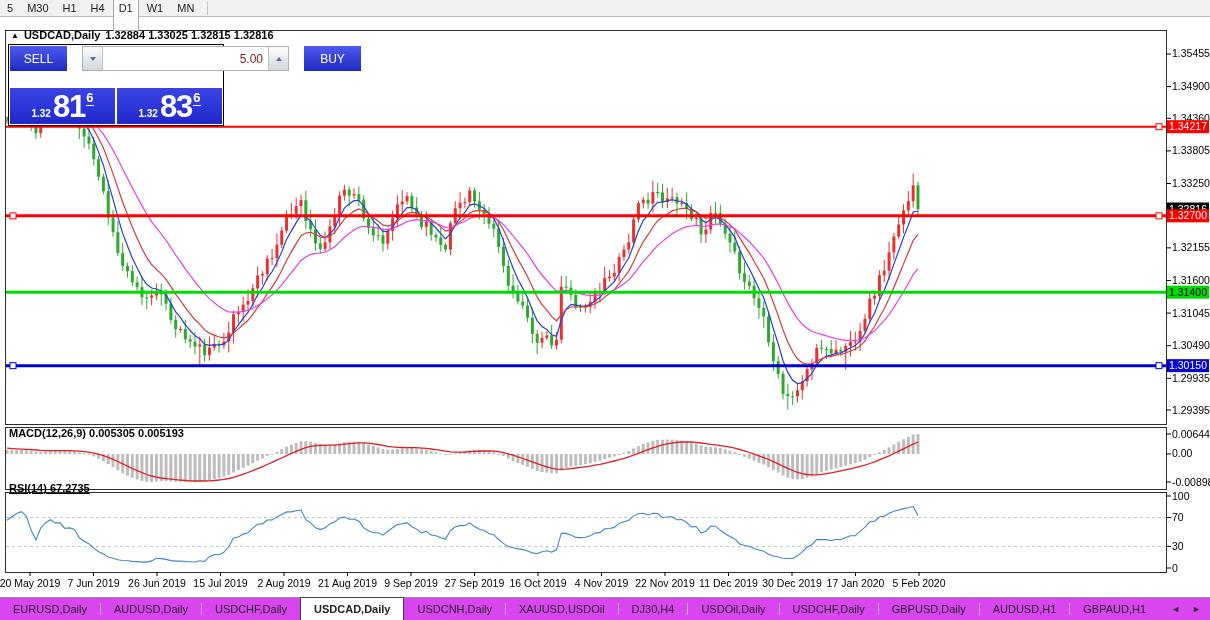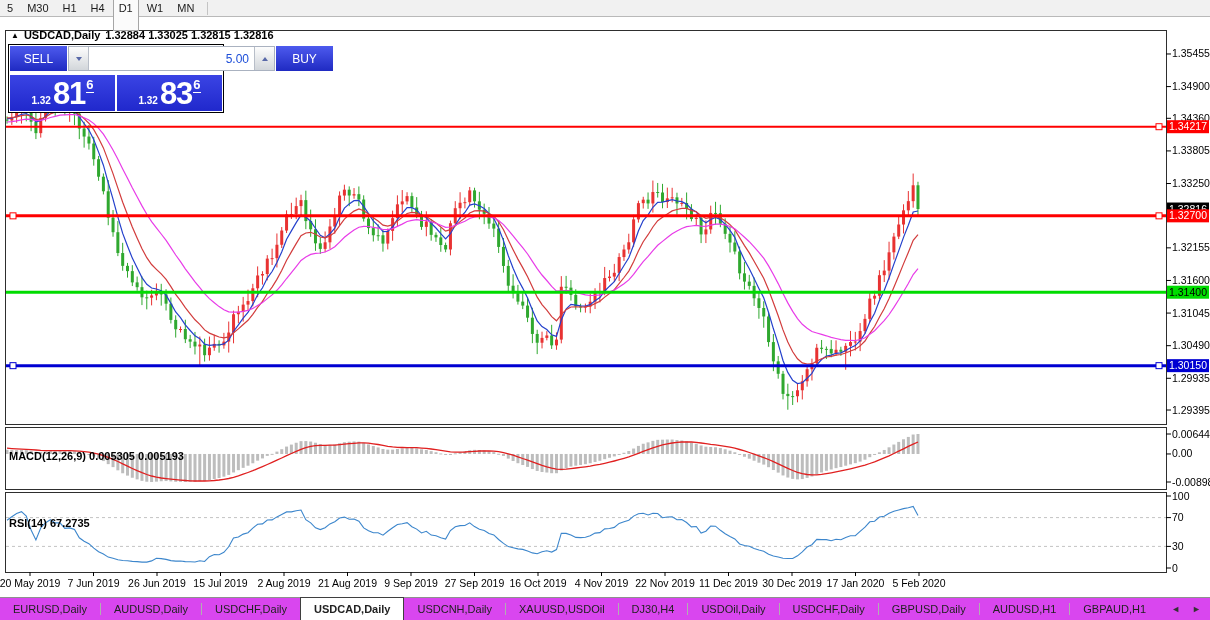--- a/index.html
+++ b/index.html
@@ -11,39 +11,39 @@
            font-size:11px;color:#1a1a1a;box-sizing:border-box;}
   .tf{padding:1px 6px;margin:0 1px;line-height:12px;}
   .tf.active{background:#fbfbfb;border:1px solid #a6a6a6;padding:16px 5px;}
   .tbsep{width:1px;height:13px;background:#c4c4c4;margin-left:6px;}
   
   #chart-svg{position:absolute;left:0;top:0;z-index:1;}
   .chart-title{position:absolute;left:11px;top:29px;z-index:2;font-size:11px;font-weight:700;
                color:#000;display:flex;align-items:center;gap:5px;white-space:nowrap;}
   .chart-title .tri{font-size:8px;font-weight:400;}
   .ind-label{position:absolute;z-index:2;font-size:11px;font-weight:600;color:#000;white-space:nowrap;}
-  #macd-label{left:9px;top:450px;}
-  #rsi-label{left:9px;top:517px;}
+  #macd-label{left:9px;top:427px;}
+  #rsi-label{left:9px;top:482px;text-decoration:underline;}
   
   .trade-panel{position:absolute;left:8px;top:44px;width:216px;z-index:2;background:#fff;
                border:1px solid #000;box-sizing:border-box;padding:1px;}
-  .tp-row1{display:flex;height:25px;gap:1px;margin-bottom:4px;}
+  .tp-row1{display:flex;height:25px;gap:15px;margin-bottom:17px;}
   button.tpbtn{flex:0 0 57px;border:none;background:linear-gradient(#4d5aee,#1f2ac2);
                color:#fff;font-size:12px;font-family:inherit;padding:0;cursor:pointer;}
   .volgroup{flex:1;display:flex;background:#fff;border:1px solid #aab2c0;box-sizing:border-box;}
   .spin{width:19px;background:linear-gradient(#fdfdfd,#d2d6da);border:none;display:flex;
         align-items:center;justify-content:center;padding:0;cursor:pointer;}
   .spin.left{border-right:1px solid #b8bec8;}
   .spin.right{border-left:1px solid #b8bec8;}
   .arr-dn{width:0;height:0;border-left:3.5px solid transparent;border-right:3.5px solid transparent;
           border-top:4.5px solid #5868a8;}
   .arr-up{width:0;height:0;border-left:3.5px solid transparent;border-right:3.5px solid transparent;
           border-bottom:4.5px solid #5868a8;}
   .vol{flex:1;border:none;outline:none;font-family:"Liberation Sans",sans-serif;font-size:12px;
-       text-align:right;padding:0 5px;min-width:0;color:#1d4ed8;}
+       text-align:right;padding:0 5px;min-width:0;color:#7f1d1d;}
   .tp-row2{display:flex;gap:2px;height:36px;}
   .pricebox{flex:1;background:linear-gradient(#3a44e4,#2028cc);color:#fff;display:flex;
             align-items:center;justify-content:center;padding:0 2px;}
   .p-prefix{font-size:10px;font-weight:700;align-self:flex-end;margin-bottom:5px;margin-right:2px;}
   .p-big{font-size:31px;line-height:31px;font-weight:700;letter-spacing:-1px;}
   .p-sup{font-size:13px;font-weight:700;align-self:flex-start;margin-top:3px;margin-left:1px;
          border-bottom:1px solid #fff;line-height:14px;}
   
   #tabbar{position:absolute;left:0;bottom:0;width:100%;height:23px;background:#d946ef;
           border-top:1px solid #8f8f8f;display:flex;align-items:stretch;z-index:3;box-sizing:border-box;}

